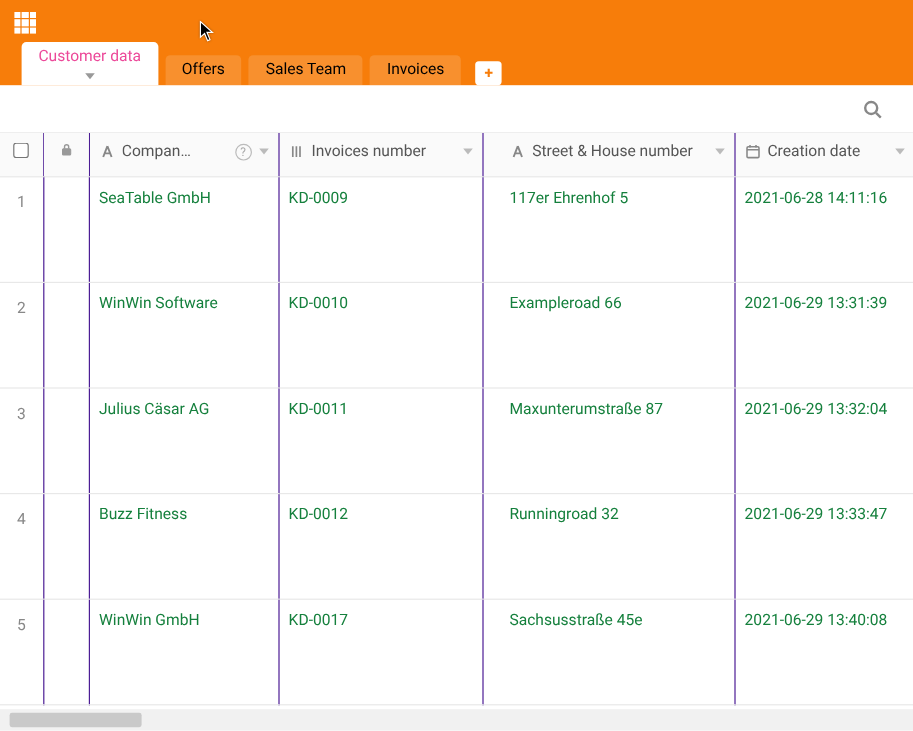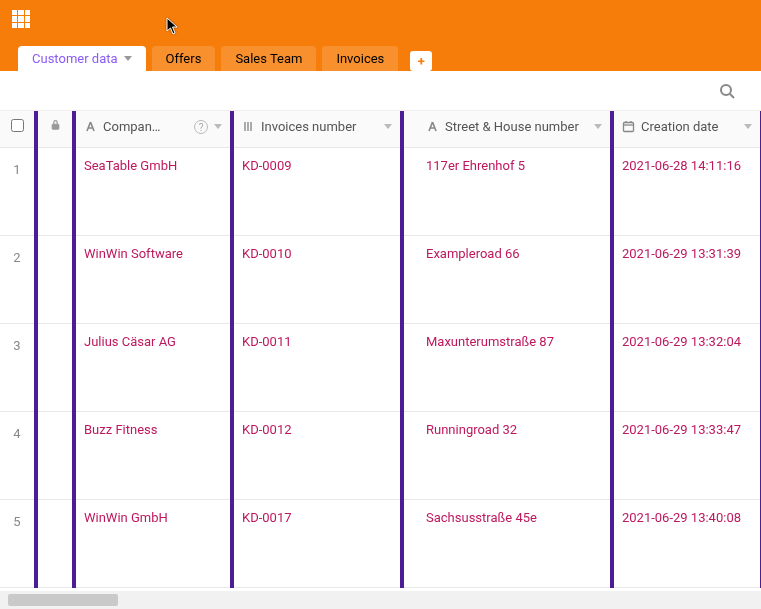--- a/index.html
+++ b/index.html
@@ -56,21 +56,22 @@
     background: rgba(255,255,255,0.15);
     border-radius: 4px 4px 0 0;
     cursor: pointer;
     white-space: nowrap;
     display: flex;
     align-items: center;
     gap: 6px;
   }
   .tab.active {
     background: #fff;
-    color: #8b5cf6;
+    color: #ec4899;
+    flex-direction: column;
   }
   .chev-down {
     width: 0; height: 0;
     border-left: 4px solid transparent;
     border-right: 4px solid transparent;
     border-top: 5px solid #aaa;
   }
   .tab .chev-down { border-top-color: #999; }
   .tab.add {
     width: 22px; height: 20px;
@@ -96,40 +97,40 @@
   .search-icon svg { stroke: #888; }
 
   .table-wrap {
     height: calc(609px - 71px - 40px - 18px);
     overflow: auto;
     position: relative;
   }
 
   table { border-collapse: collapse; width: 100%; table-layout: fixed; }
   th, td {
-    border-right: 4px solid #4c1d95;
+    border-right: 1px solid #4c1d95;
     border-bottom: 1px solid #e8e8e8;
     text-align: left;
     vertical-align: top;
     font-size: 13px;
   }
   th {
     background: #fafafa;
     color: #555;
     font-weight: 400;
     height: 36px;
     padding: 8px;
     position: relative;
     white-space: nowrap;
     overflow: hidden;
   }
   td {
     padding: 10px 8px;
     height: 88px;
-    color: #be185d;
+    color: #15803d;
   }
   tbody tr:first-child td { border-top: none; }
 
   .col-idx   { width: 36px; text-align: center; color: #888; }
   .col-lock  { width: 38px; text-align: center; }
   .col-comp  { width: 158px; }
   .col-cust  { width: 170px; }
   .col-street{ width: 210px; padding-left: 22px; }
   .col-date  { width: 150px; }
 

